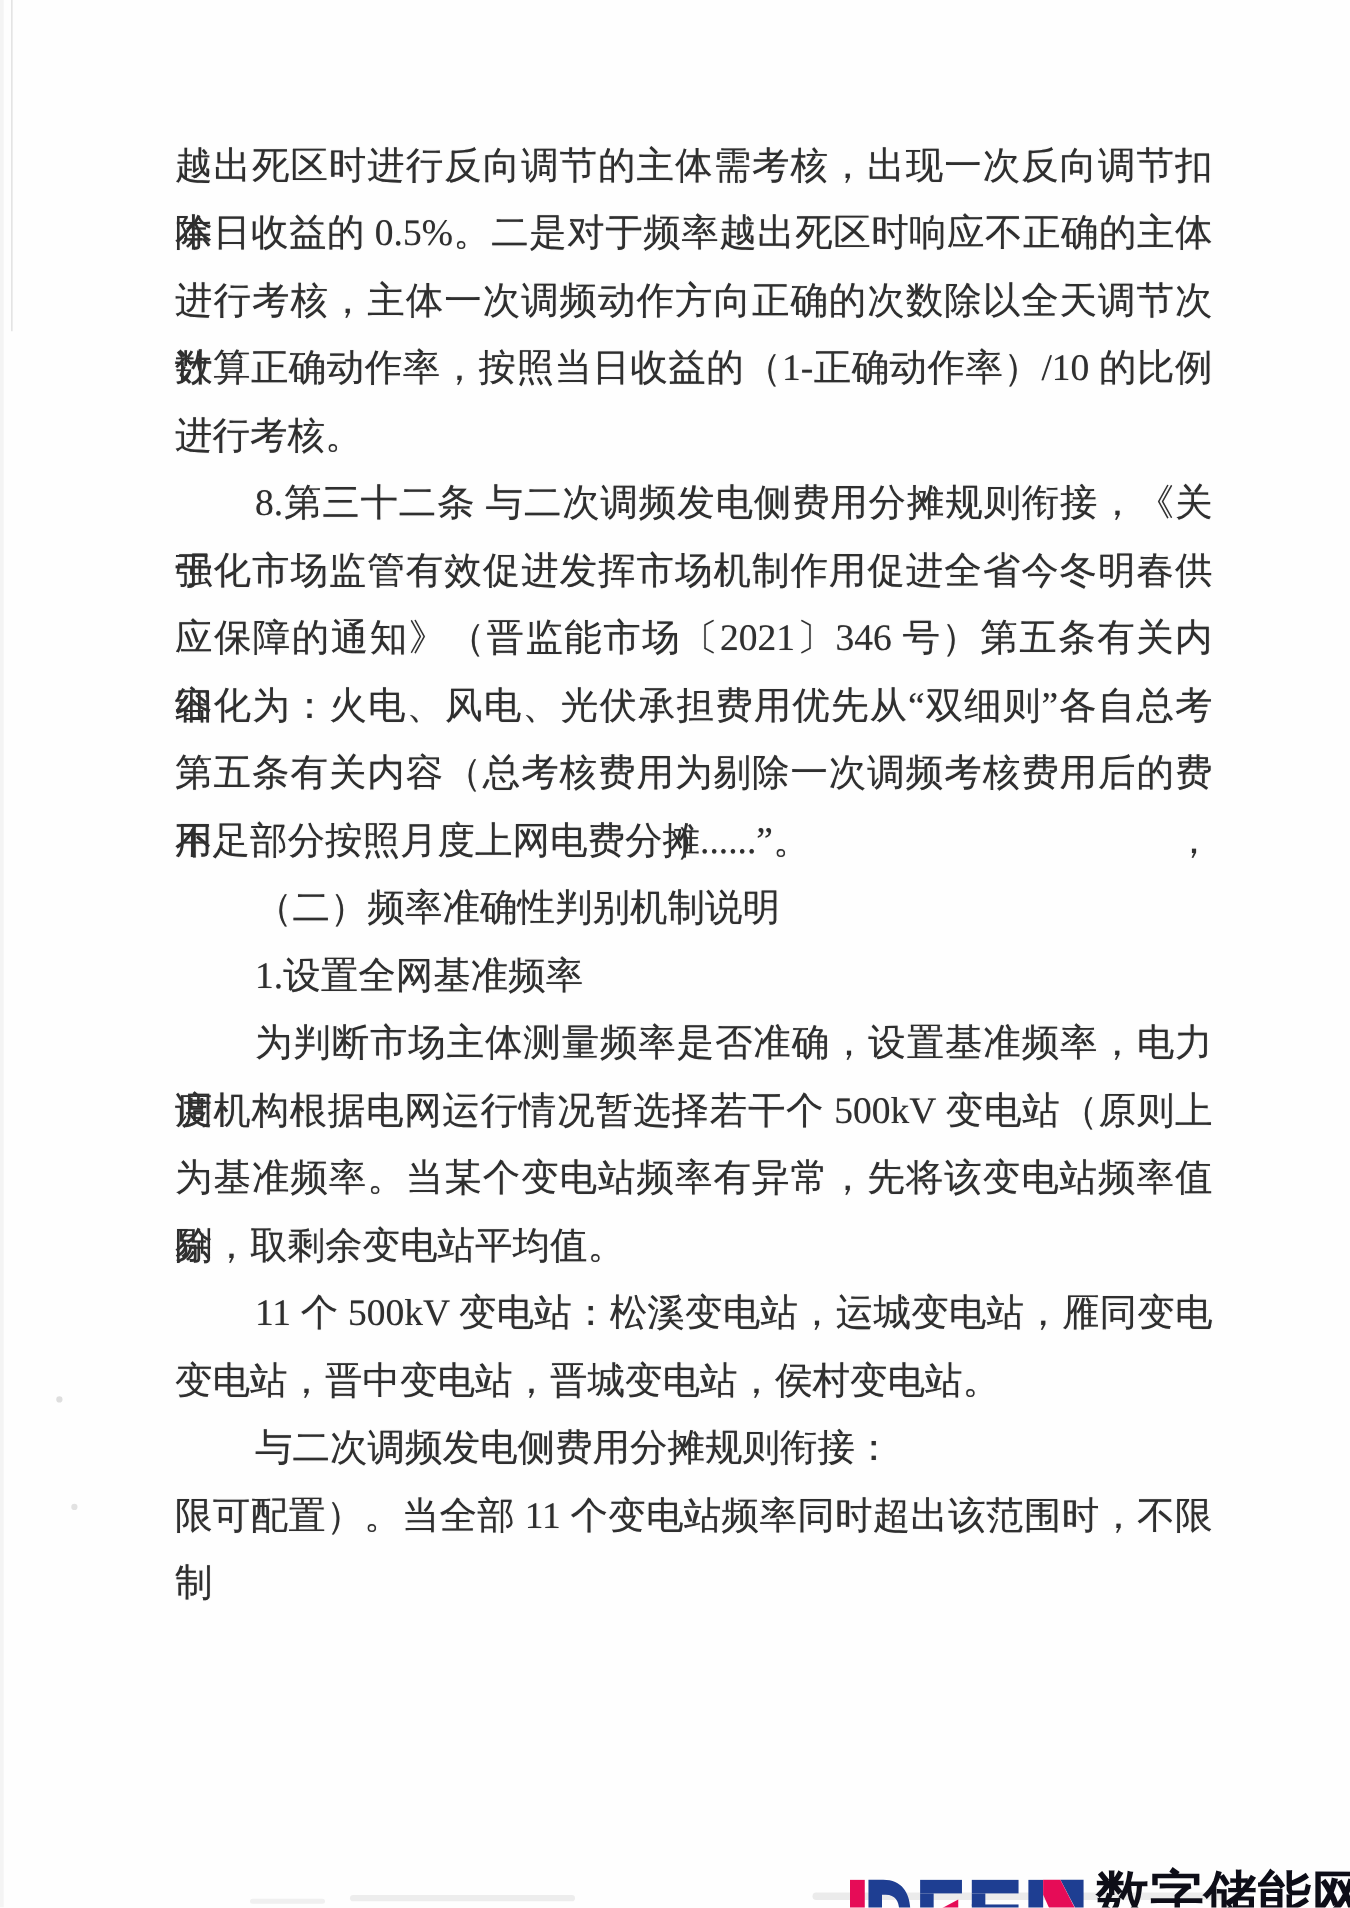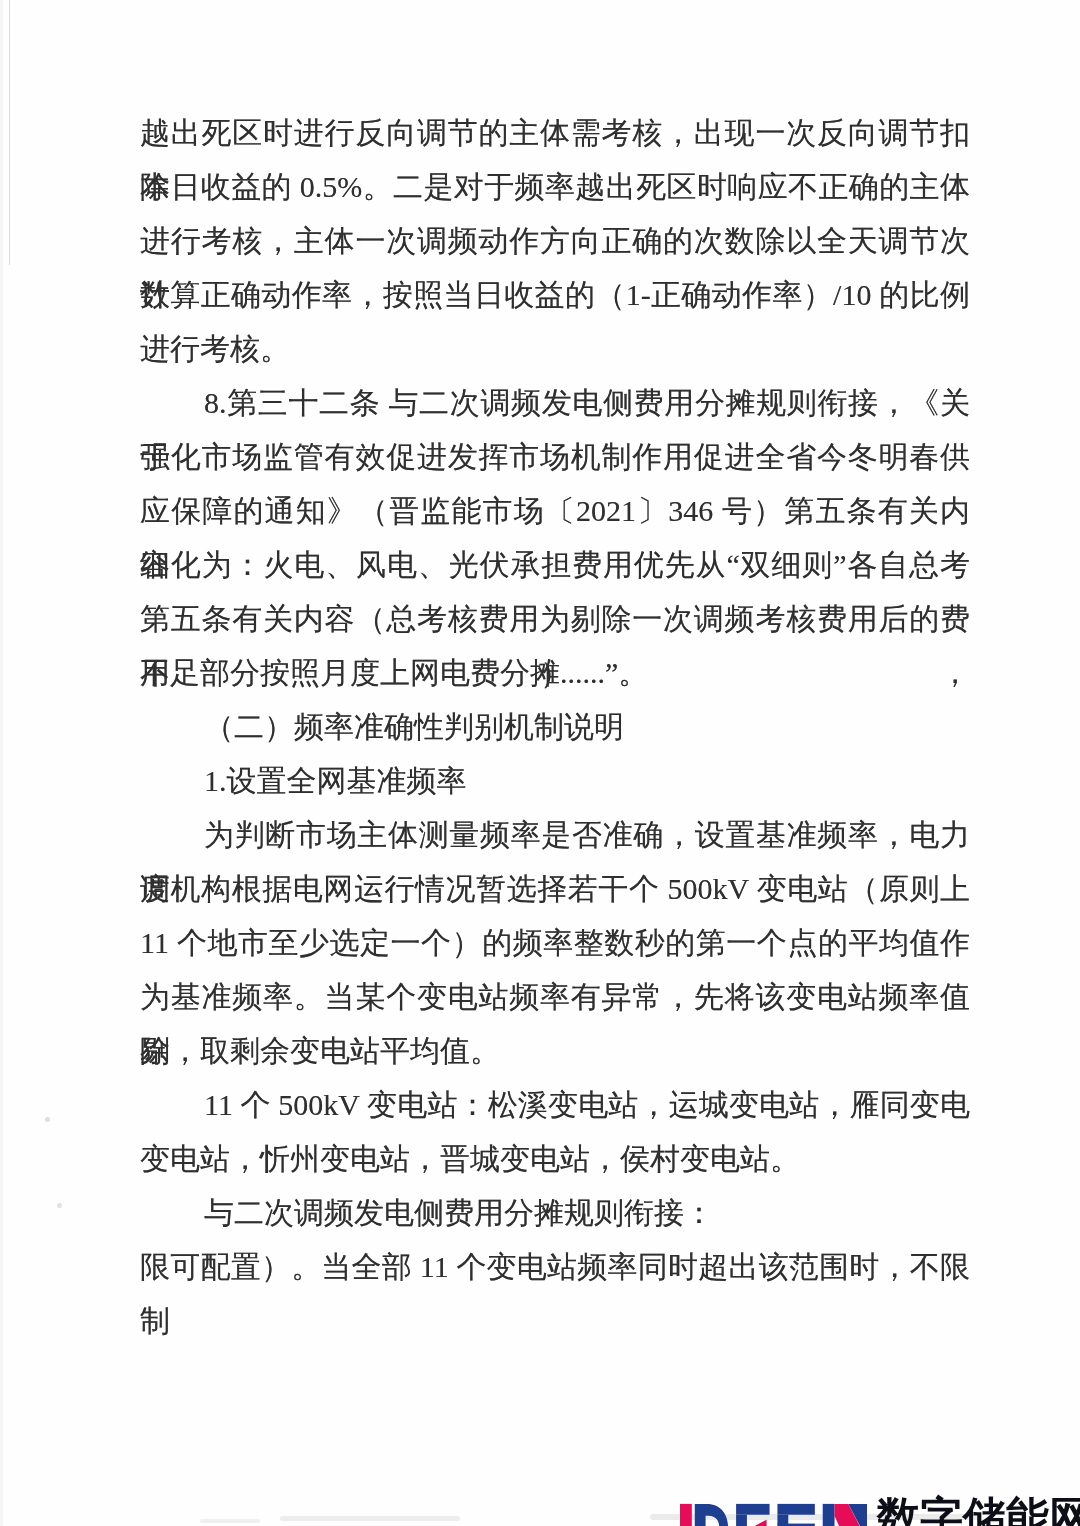--- a/index.html
+++ b/index.html
@@ -94,25 +94,24 @@
       <div class="line just indent">8.第三十二条  与二次调频发电侧费用分摊规则衔接，《关于</div>
       <div class="line just">强化市场监管有效促进发挥市场机制作用促进全省今冬明春供</div>
       <div class="line just">应保障的通知》（晋监能市场〔2021〕346 号）第五条有关内容</div>
       <div class="line just">细化为：火电、风电、光伏承担费用优先从“双细则”各自总考</div>
       <div class="line just">第五条有关内容（总考核费用为剔除一次调频考核费用后的费用），</div>
       <div class="line">不足部分按照月度上网电费分摊......”。</div>
       <div class="line indent">（二）频率准确性判别机制说明</div>
       <div class="line indent">1.设置全网基准频率</div>
       <div class="line just indent">为判断市场主体测量频率是否准确，设置基准频率，电力调</div>
       <div class="line just">度机构根据电网运行情况暂选择若干个 500kV 变电站（原则上</div>
-      <div class="line just">11 个地市至少选定一个）的频率整数秒的第一个点的平均值作</div>
       <div class="line just">为基准频率。当某个变电站频率有异常，先将该变电站频率值剔</div>
       <div class="line">除，取剩余变电站平均值。</div>
       <div class="line just indent">11 个 500kV 变电站：松溪变电站，运城变电站，雁同变电</div>
-      <div class="line">变电站，忻州变电站，晋城变电站，侯村变电站。</div>
+      <div class="line">变电站，晋中变电站，晋城变电站，侯村变电站。</div>
       <div class="line indent">与二次调频发电侧费用分摊规则衔接：</div>
       <div class="line just">限可配置）。当全部 11 个变电站频率同时超出该范围时，不限制</div>
     </div>
 
   <div class="footer-logo">
     <div class="logo-row">
       <svg class="desn-mark" viewBox="0 0 190 52" aria-hidden="true">
 
         <rect x="0" y="1" width="12" height="37" fill="#e60c57"></rect>
         <rect x="0" y="38" width="12" height="13" fill="#1e3e92"></rect>

